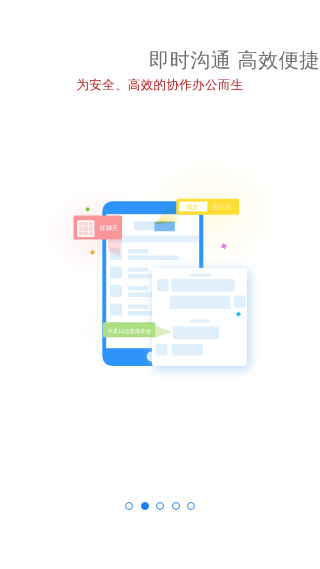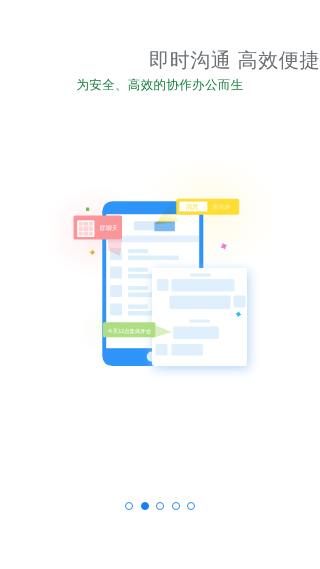--- a/index.html
+++ b/index.html
@@ -1,20 +1,20 @@
 <!DOCTYPE html>
 <html><head>
 <meta charset="utf-8">
 <title>onboarding</title>
 <style>
   html,body{margin:0;padding:0;}
   body{width:320px;height:569px;background:#fff;font-family:"Liberation Sans",sans-serif;overflow:hidden;-webkit-font-smoothing:antialiased;text-rendering:geometricPrecision;}
   .screen{position:relative;width:320px;height:569px;background:#ffffff;}
   .title{position:absolute;left:0;top:50px;width:320px;text-align:right;font-size:20px;color:#6b7075;letter-spacing:0.6px;line-height:22px;}
-  .subtitle{position:absolute;left:0;top:77px;width:320px;text-align:center;font-size:12.5px;color:#15803d;letter-spacing:0.35px;line-height:16px;}
+  .subtitle{position:absolute;left:0;top:77px;width:320px;text-align:center;font-size:12.5px;color:#b91c1c;letter-spacing:0.35px;line-height:16px;}
   .illus{position:absolute;left:0;top:0;width:320px;height:569px;}
   .dots{position:absolute;left:0;top:502px;width:320px;display:flex;justify-content:center;gap:7.5px;}
   .dot{width:8px;height:8px;border-radius:50%;border:1.3px solid #2f8ae8;box-sizing:border-box;background:transparent;}
   .dot.active{background:#1a82f0;border-color:#1a82f0;}
 </style>
 </head>
 <body>
 
 <div class="screen">
   <div class="title">即时沟通 高效便捷</div>

